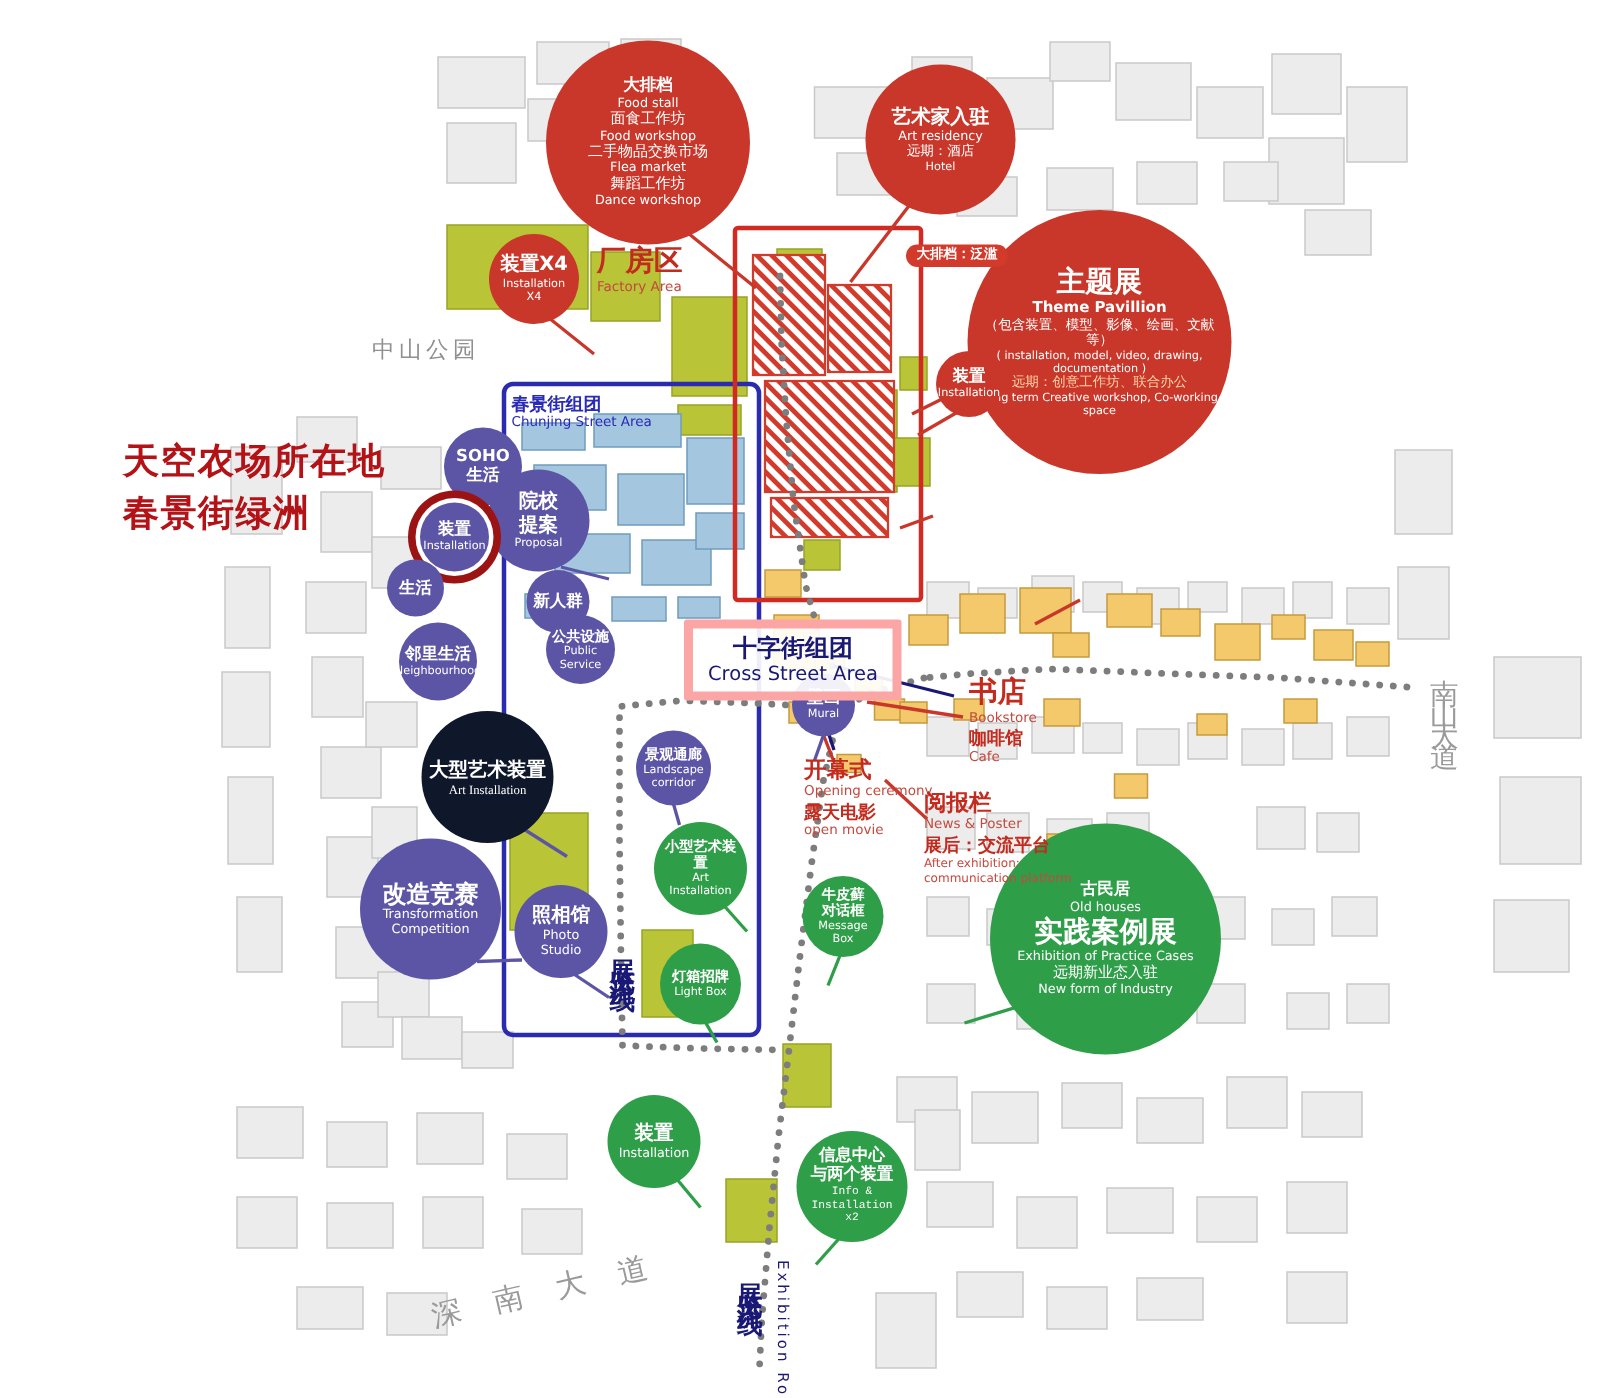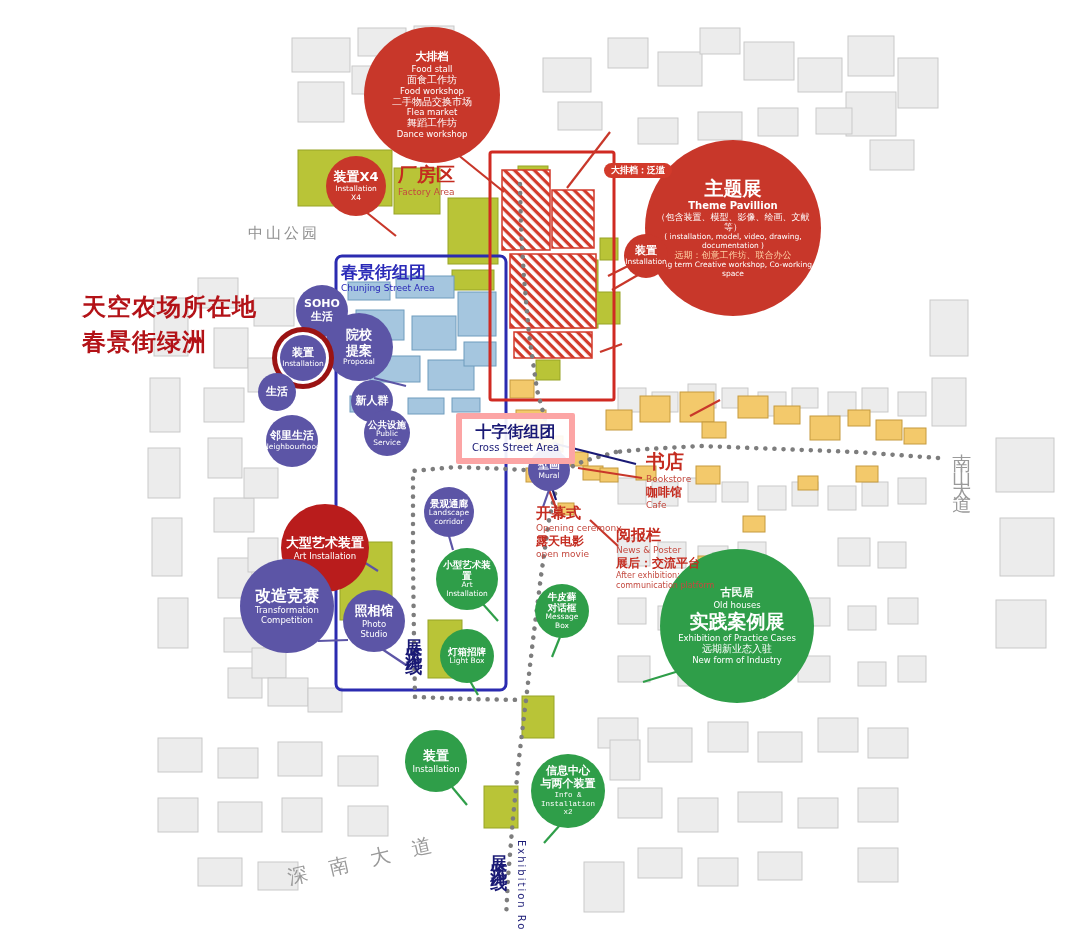--- a/index.html
+++ b/index.html
@@ -28,24 +28,24 @@
   .en{font-size:8.5px;}
   .en-md{font-size:10px;font-weight:bold;}
   .exs{font-size:7.5px;}
   .xs-warm{font-size:9px;color:#ffd2a6;}
   
   .red-lg{font-size:19px;font-weight:bold;color:#c42b1f;}
   .red-md{font-size:15px;font-weight:bold;color:#c42b1f;}
   .red-sm{font-size:12px;font-weight:bold;color:#c42b1f;}
   .red-en{font-size:9px;color:#c4493f;}
   .red-en2{font-size:8px;color:#c4493f;}
-  .blue-lg{font-size:17px;font-weight:bold;color:#2a2ab8;}
+  .blue-lg{font-size:12px;font-weight:bold;color:#2a2ab8;}
   .blue-en{font-size:9px;color:#2a2ab8;}
   .navy-lg{font-size:16px;font-weight:bold;color:#191975;}
-  .navy-en{font-size:10px;color:#191975;}
+  .navy-en{font-size:13px;color:#191975;}
   .navy-vert{font-size:17px;font-weight:bold;color:#191975;letter-spacing:6px;}
   .navy-en-vert{font-size:10px;color:#191975;letter-spacing:2px;}
   .gray-md{font-size:15px;color:#8f8f8f;letter-spacing:3px;}
   .gray-vert{font-size:19px;color:#9a9a9a;letter-spacing:14px;}
   .gray-xl{font-size:20px;color:#9a9a9a;letter-spacing:8px;}
   .pill{font-size:9px;color:#ffffff;background:#d23a2b;padding:2px 7px;border-radius:9px;font-weight:bold;}
   .headline{position:absolute;left:82px;top:290px;font-size:24px;font-weight:bold;color:#b31217;
             letter-spacing:1px;line-height:1.45;}
 </style>
 </head>
@@ -268,20 +268,26 @@
       <div class="bubble" style="left: 364px; top: 27px; height: 136px; width: 136px; background: rgb(200, 55, 42);">
         <span class="ln sm-b">大排档</span>
         <span class="ln en">Food stall</span>
         <span class="ln sm">面食工作坊</span>
         <span class="ln en">Food workshop</span>
         <span class="ln sm">二手物品交换市场</span>
         <span class="ln en">Flea market</span>
         <span class="ln sm">舞蹈工作坊</span>
         <span class="ln en">Dance workshop</span>
       </div>
+      <div class="bubble" style="left: 577px; top: 43px; height: 100px; width: 100px; background: rgb(200, 55, 42);">
+        <span class="ln md-b">艺术家入驻</span>
+        <span class="ln en">Art residency</span>
+        <span class="ln xs">远期：酒店</span>
+        <span class="ln exs">Hotel</span>
+      </div>
       <div class="bubble" style="left: 645px; top: 140px; height: 176px; width: 176px; background: rgb(200, 55, 42);">
         <span class="ln xl-b">主题展</span>
         <span class="ln en-md">Theme Pavillion</span>
         <span class="ln xs">（包含装置、模型、影像、绘画、文献等）</span>
         <span class="ln exs">( installation, model, video, drawing, documentation )</span>
         <span class="ln xs-warm">远期：创意工作坊、联合办公</span>
         <span class="ln exs">Long term Creative workshop, Co-working space</span>
       </div>
       <div class="bubble" style="left: 326px; top: 156px; height: 60px; width: 60px; background: rgb(200, 55, 42);">
         <span class="ln md-b">装置X4</span>
@@ -311,21 +317,21 @@
         <span class="ln sm-b">新人群</span>
       </div>
       <div class="bubble" style="left: 364px; top: 410px; height: 46px; width: 46px; background: rgb(92, 85, 166);">
         <span class="ln xs-b">公共设施</span>
         <span class="ln exs">Public Service</span>
       </div>
       <div class="bubble" style="left: 266px; top: 415px; height: 52px; width: 52px; background: rgb(92, 85, 166);">
         <span class="ln sm-b">邻里生活</span>
         <span class="ln exs">Neighbourhood</span>
       </div>
-      <div class="bubble" style="left: 281px; top: 504px; height: 88px; width: 88px; background: #b91c1c;">
+      <div class="bubble" style="left: 281px; top: 474px; height: 88px; width: 88px; background: #0f172a; font-family: Liberation Serif, serif;">
         <span class="ln md-b">大型艺术装置</span>
         <span class="ln en">Art Installation</span>
       </div>
       <div class="bubble" style="left: 240px; top: 559px; height: 94px; width: 94px; background: rgb(92, 85, 166);">
         <span class="ln lg-b">改造竞赛</span>
         <span class="ln en">Transformation</span>
         <span class="ln en">Competition</span>
       </div>
       <div class="bubble" style="left: 343px; top: 590px; height: 62px; width: 62px; background: rgb(92, 85, 166);">
         <span class="ln md-b">照相馆</span>

